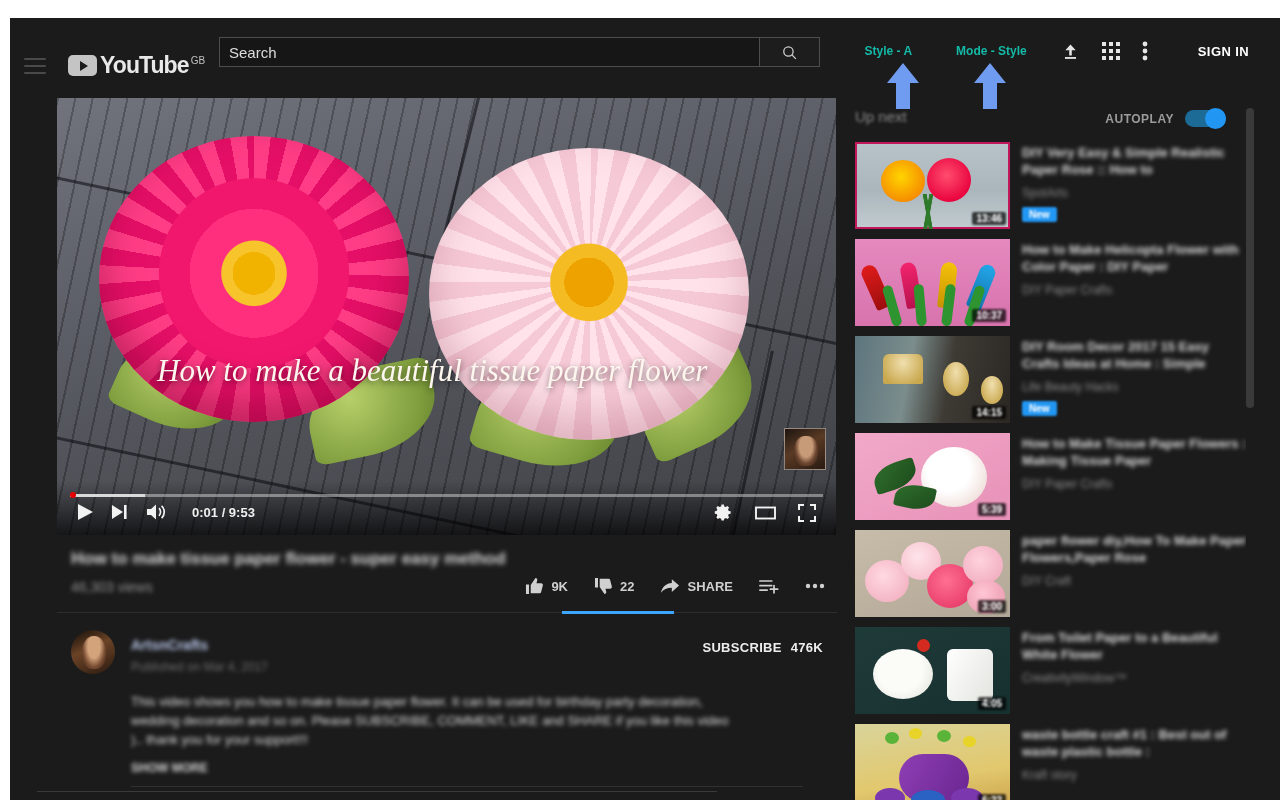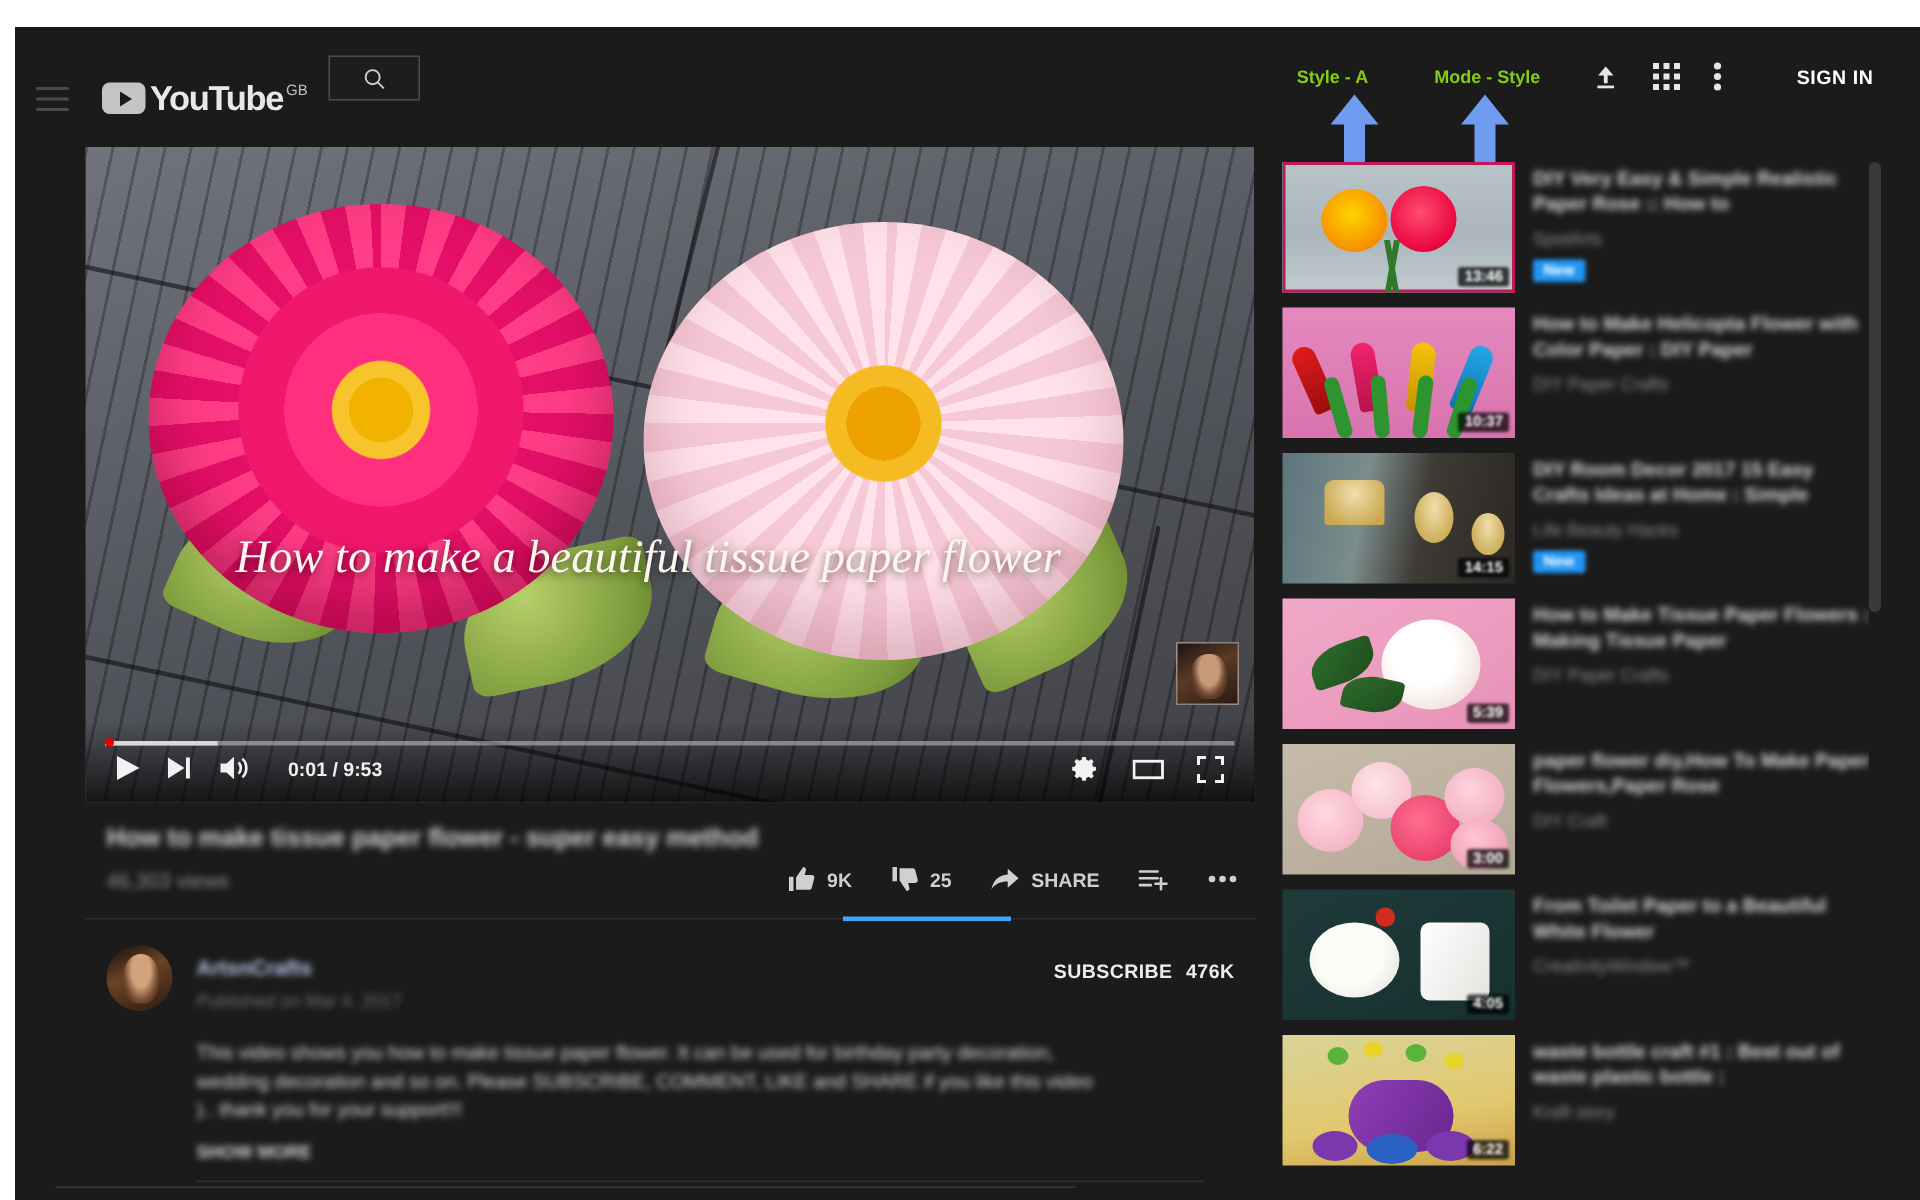--- a/index.html
+++ b/index.html
@@ -112,21 +112,21 @@
   .mh-right {
     position: absolute;
     right: 0; top: 0;
     height: 66px;
     display: flex;
     align-items: center;
   }
   .mh-label {
     font-size: 12px;
     font-weight: bold;
-    color: #84cc16;
+    color: #14b8a6;
     white-space: nowrap;
   }
   .mh-icon-btn {
     display: flex; align-items: center; justify-content: center;
     cursor: pointer;
   }
   .signin {
     font-size: 13px;
     font-weight: bold;
     color: #ffffff;
@@ -567,20 +567,21 @@
         <span></span>
     </div>
 
     <div class="yt-logo">
       <div class="play-box"></div>
       <div class="wordmark">YouTube</div>
       <div class="country">GB</div>
     </div>
 
     <div class="search-wrap">
+      <input class="search-input" type="text" placeholder="Search" style="">
       <div class="search-btn">
         <svg width="17" height="17" viewBox="0 0 24 24">
           <circle cx="10.5" cy="10.5" r="6.6" fill="none" stroke="#cfcfcf" stroke-width="1.8"></circle>
           <line x1="15.4" y1="15.4" x2="21" y2="21" stroke="#cfcfcf" stroke-width="1.8"></line>
         </svg>
       </div>
     </div>
 
     <div class="mh-right">
       <div class="mh-label" style="margin-right:44px;">Style - A</div>
@@ -708,21 +709,21 @@
         <div class="action">
           <svg width="19" height="18" viewBox="0 0 20 19">
             <path fill="#d0d0d0" d="M1 8h3.2v10H1zM6 8.4 11 1c1.4 0 2.2 1 1.9 2.3l-.8 3.4h5c1.2 0 2 1.1 1.7 2.2l-1.8 6.9c-.2.8-.9 1.3-1.7 1.3H6z"></path>
           </svg>
           <span class="cnt">9K</span>
         </div>
         <div class="action">
           <svg width="19" height="18" viewBox="0 0 20 19">
             <path fill="#d0d0d0" d="M1 1h3.2v10H1zM6 10.6 11 18c1.4 0 2.2-1 1.9-2.3l-.8-3.4h5c1.2 0 2-1.1 1.7-2.2L17 3.2c-.2-.8-.9-1.3-1.7-1.3H6z"></path>
           </svg>
-          <span class="cnt">25</span>
+          <span class="cnt">22</span>
         </div>
         <div class="action">
           <svg width="20" height="16" viewBox="0 0 22 17">
             <path fill="#d0d0d0" d="M13 1v4.2C6.8 5.7 2.6 9 1 16c2.8-3.9 6.6-5.6 12-5.6V15l8-7z"></path>
           </svg>
           <span>SHARE</span>
         </div>
         <div class="action">
           <svg width="20" height="16" viewBox="0 0 22 17">
             <g stroke="#d0d0d0" stroke-width="1.9" stroke-linecap="round">
@@ -764,20 +765,29 @@
 
     <div class="description">
       <p>This video shows you how to make tissue paper flower. It can be used for birthday party decoration, wedding decoration and so on. Please SUBSCRIBE, COMMENT, LIKE and SHARE if you like this video ).. thank you for your support!!!</p>
       <div class="show-more">SHOW MORE</div>
       <div class="desc-rule"></div>
     </div>
   </div>
 
   <div class="sidebar">
 
+    <div class="sb-head">
+      <div class="sb-upnext">Up next</div>
+      <div class="sb-autoplay">
+        <div class="lbl">AUTOPLAY</div>
+        <div class="toggle">
+          <div class="knob"></div>
+        </div>
+      </div>
+    </div>
 
     <div class="sb-item">
       <div class="thumb t1 hl">
         <div class="stems"></div>
         <div class="dur">13:46</div>
       </div>
       <div class="sb-text">
         <div class="sb-title">DIY Very Easy &amp; Simple Realistic Paper Rose :: How to</div>
         <div class="sb-chan">SpotArts</div>
         <div class="badge-new">New</div>

